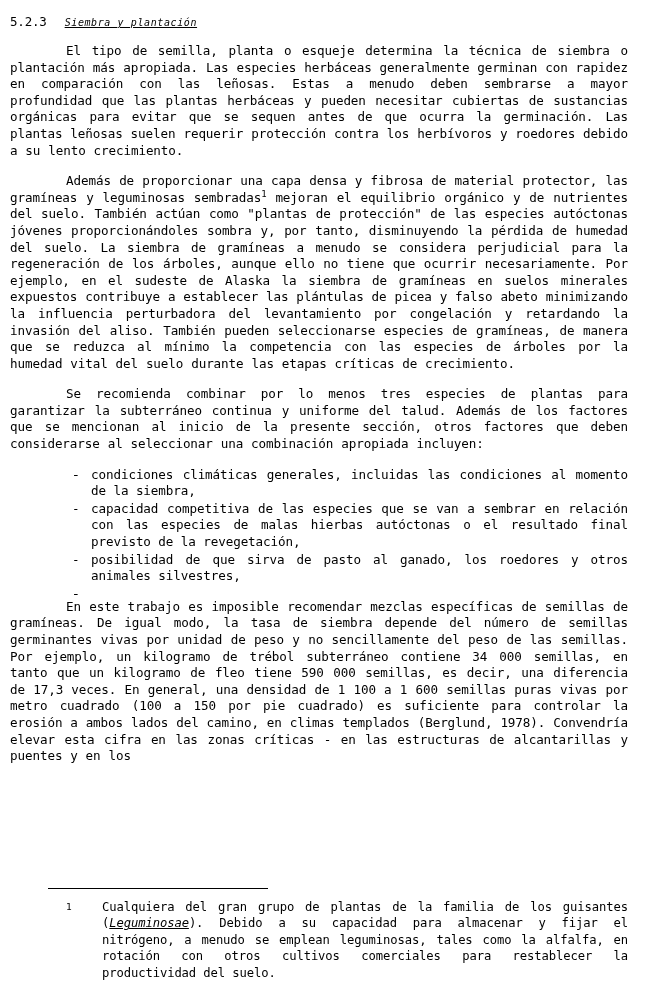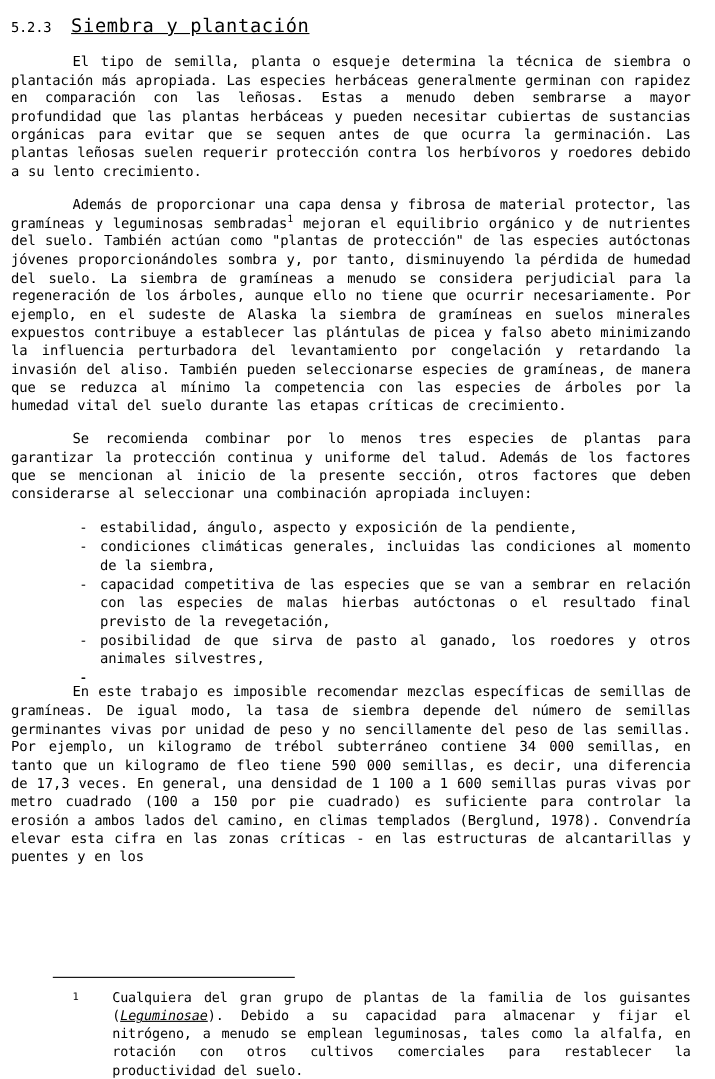--- a/index.html
+++ b/index.html
@@ -26,23 +26,24 @@
     align-items: baseline;
     margin: 14px 0 13px 0;
     padding: 0 22px 0 10px;
   }
   .heading-num {
     font-size: 12.5px;
     letter-spacing: -0.2px;
     margin-right: 18px;
   }
   .heading-title {
-    font-size: 17px;
+    font-size: 10px;
     text-decoration: underline;
     letter-spacing: 0.6px;
+    font-style: italic;
   }
   .body-block {
     padding: 0 22px 0 10px;
   }
   p.para {
     font-size: 12.6px;
     line-height: 16.6px;
     text-align: justify;
     margin: 14px 0 0 0;
     letter-spacing: -0.1px;
@@ -116,25 +117,25 @@
     <span class="heading-num">5.2.3</span>
     <span class="heading-title">Siembra y plantación</span>
   </div>
 
   <div class="body-block">
 
     <p class="para first"><span class="indent"></span><span>El tipo de semilla, planta o esqueje determina la técnica de siembra o plantación más apropiada.  Las especies herbáceas generalmente germinan con rapidez en comparación con las leñosas.  Estas a menudo deben sembrarse a mayor profundidad que las plantas herbáceas y pueden necesitar cubiertas de sustancias orgánicas para evitar que se sequen antes de que ocurra la germinación.  Las plantas leñosas suelen requerir protección contra los herbívoros y roedores debido a su lento crecimiento.</span></p>
 
     <p class="para"><span class="indent"></span><span>Además de proporcionar una capa densa y fibrosa de material protector, las gramíneas y leguminosas sembradas</span><span class="sup">1</span> <span>mejoran el equilibrio orgánico y de nutrientes del suelo.  También actúan como "plantas de protección" de las especies autóctonas jóvenes proporcionándoles sombra y, por tanto, disminuyendo la pérdida de humedad del suelo.  La siembra de gramíneas a menudo se considera perjudicial para la regeneración de los árboles, aunque ello no tiene que ocurrir necesariamente.  Por ejemplo, en el sudeste de Alaska la siembra de gramíneas en suelos minerales expuestos contribuye a establecer las plántulas de picea y falso abeto minimizando la influencia perturbadora del levantamiento por congelación y retardando la invasión del aliso.  También pueden seleccionarse especies de gramíneas, de manera que se reduzca al mínimo la competencia con las especies de árboles por la humedad vital del suelo durante las etapas críticas de crecimiento.</span></p>
 
-    <p class="para"><span class="indent"></span><span>Se recomienda combinar por lo menos tres especies de plantas para garantizar la protección continua y uniforme del talud.  Además de los factores que se mencionan al inicio de la presente sección, otros factores que deben considerarse al seleccionar una combinación apropiada incluyen:</span></p>
+    <p class="para"><span class="indent"></span><span>Se recomienda combinar por lo menos tres especies de plantas para garantizar la subterráneo continua y uniforme del talud.  Además de los factores que se mencionan al inicio de la presente sección, otros factores que deben considerarse al seleccionar una combinación apropiada incluyen:</span></p>
   </div>
 
   <ul class="bullets">
-    <li><span class="dash">-</span><span>estabilidad, ángulo, aspecto y exposición de la pendiente,</span></li>
+    <li><span class="dash">-</span></li>
     <li><span class="dash">-</span><span>condiciones climáticas generales, incluidas las condiciones al momento de la siembra,</span></li>
     <li><span class="dash">-</span><span>capacidad competitiva de las especies que se van a sembrar en relación con las especies de malas hierbas autóctonas o el resultado final previsto de la revegetación,</span></li>
     <li><span class="dash">-</span><span>posibilidad de que sirva de pasto al ganado, los roedores y otros animales silvestres,</span></li>
     <li><span class="dash">-</span></li>
     <li><span class="dash">-</span></li>
   </ul>
 
   <div class="body-block">
     <p class="para"><span class="indent"></span><span>En este trabajo es imposible recomendar mezclas específicas de semillas de gramíneas.  De igual modo, la tasa de siembra depende del número de semillas germinantes vivas por unidad de peso y no sencillamente del peso de las semillas.  Por ejemplo, un kilogramo de trébol subterráneo contiene 34 000 semillas, en tanto que un kilogramo de fleo tiene 590 000 semillas, es decir, una diferencia de 17,3 veces.  En general, una densidad de 1 100 a 1 600 semillas puras vivas por metro cuadrado (100 a 150 por pie cuadrado) es suficiente para controlar la erosión a ambos lados del camino, en climas templados (Berglund, 1978).  Convendría elevar esta cifra en las zonas críticas - en las estructuras de alcantarillas y puentes y en los</span></p>
   </div>

